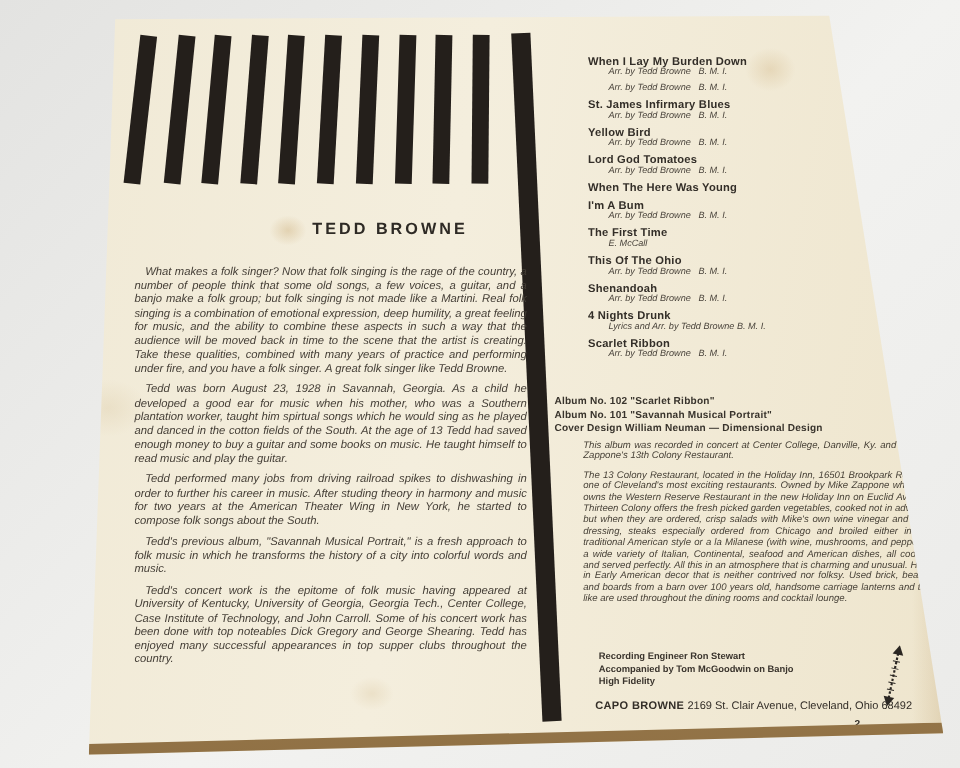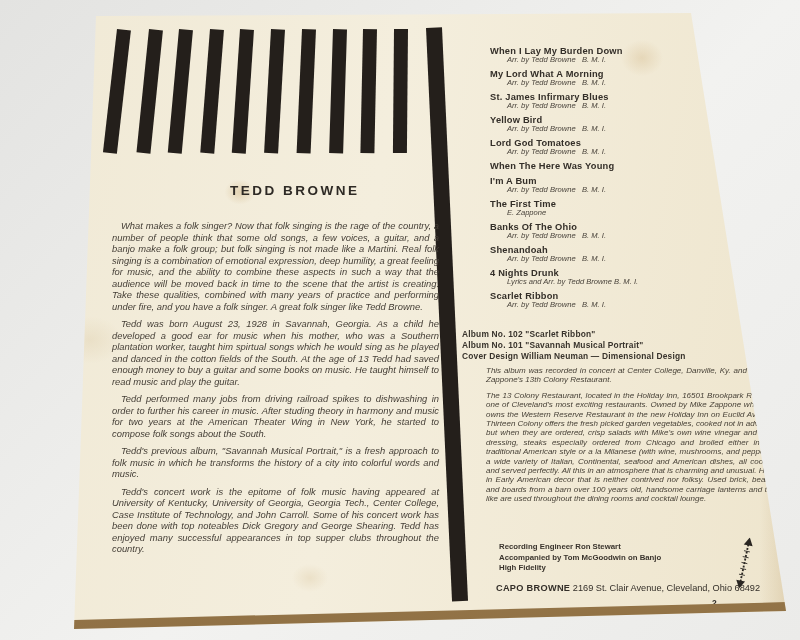--- a/index.html
+++ b/index.html
@@ -23,21 +23,21 @@
     clip-path:polygon(70px 620px,790px 602px,790px 613px,70px 631px);
     background:linear-gradient(#d4b077,#8f7044);}
 
   
   .bar{position:absolute;top:29px;width:14px;height:124px;background:#241f1b;
        transform-origin:top left;}
   .bar-long{position:absolute;left:426px;top:28px;width:16px;height:574px;
        background:#241f1b;transform-origin:top left;transform:rotate(-2.6deg);}
 
   
-  .artist-title{position:absolute;left:230px;top:183px;width:190px;text-align:left;
+  .artist-title{position:absolute;left:230px;top:183px;width:190px;text-align:center;
        font-size:13.5px;font-weight:bold;letter-spacing:2.5px;color:#2e2a25;}
 
   
   .bio{position:absolute;left:112px;top:220px;width:327px;
        font-size:9.4px;line-height:11.5px;font-style:italic;text-align:justify;
        color:#443e36;}
   .bio p{margin:0 0 6px 0;text-indent:9px;}
 
   
   .tracks{position:absolute;left:490px;top:46px;width:278px;color:#332e28;}
@@ -90,21 +90,20 @@
       <p>Tedd's previous album, "Savannah Musical Portrait," is a fresh approach to folk music in which he transforms the history of a city into colorful words and music.</p>
       <p>Tedd's concert work is the epitome of folk music having appeared at University of Kentucky, University of Georgia, Georgia Tech., Center College, Case Institute of Technology, and John Carroll. Some of his concert work has been done with top noteables Dick Gregory and George Shearing. Tedd has enjoyed many successful appearances in top supper clubs throughout the country.</p>
     </div>
 
     <div class="tracks">
       <div class="track">
         <div class="track-title">When I Lay My Burden Down</div>
         <div class="track-credit">Arr. by Tedd Browne   B. M. I.</div>
       </div>
       <div class="track">
-        <div class="track-title">My Lord What A Morning</div>
         <div class="track-credit">Arr. by Tedd Browne   B. M. I.</div>
       </div>
       <div class="track">
         <div class="track-title">St. James Infirmary Blues</div>
         <div class="track-credit">Arr. by Tedd Browne   B. M. I.</div>
       </div>
       <div class="track">
         <div class="track-title">Yellow Bird</div>
         <div class="track-credit">Arr. by Tedd Browne   B. M. I.</div>
       </div>
@@ -114,24 +113,24 @@
       </div>
       <div class="track">
         <div class="track-title">When The Here Was Young</div>
       </div>
       <div class="track">
         <div class="track-title">I'm A Bum</div>
         <div class="track-credit">Arr. by Tedd Browne   B. M. I.</div>
       </div>
       <div class="track">
         <div class="track-title">The First Time</div>
-        <div class="track-credit">E. Zappone</div>
+        <div class="track-credit">E. McCall</div>
       </div>
       <div class="track">
-        <div class="track-title">Banks Of The Ohio</div>
+        <div class="track-title">This Of The Ohio</div>
         <div class="track-credit">Arr. by Tedd Browne   B. M. I.</div>
       </div>
       <div class="track">
         <div class="track-title">Shenandoah</div>
         <div class="track-credit">Arr. by Tedd Browne   B. M. I.</div>
       </div>
       <div class="track">
         <div class="track-title">4 Nights Drunk</div>
         <div class="track-credit">Lyrics and Arr. by Tedd Browne B. M. I.</div>
       </div>

